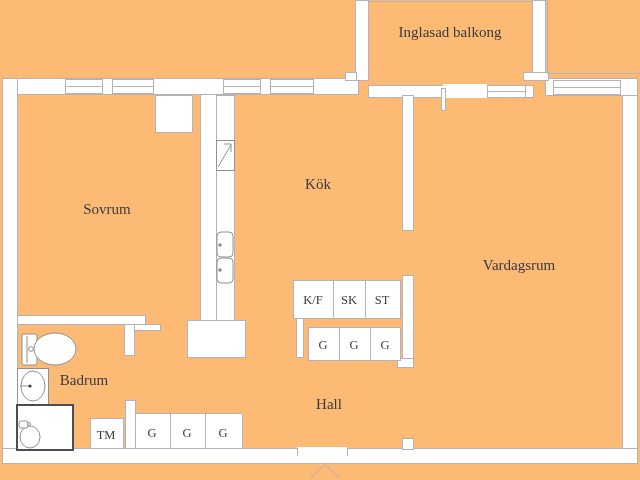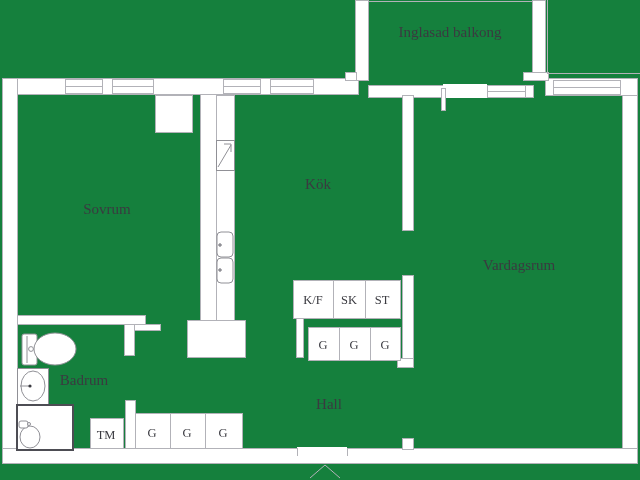--- a/index.html
+++ b/index.html
@@ -1,16 +1,16 @@
 <!DOCTYPE html>
 <html><head>
 <meta charset="utf-8">
 <style>
   html,body{margin:0;padding:0;background:#ffffff;}
-  .canvas{position:relative;width:640px;height:480px;background:#15803d;overflow:hidden;
+  .canvas{position:relative;width:640px;height:480px;background:#fdba74;overflow:hidden;
           font-family:"Liberation Serif", serif;}
   svg{display:block;}
   text{font-family:"Liberation Serif", serif; fill:#3a3a40;}
   .room-label{font-size:15px;}
   .small-label{font-size:12.5px;}
 </style>
 </head>
 <body>
 
 <div class="canvas">

